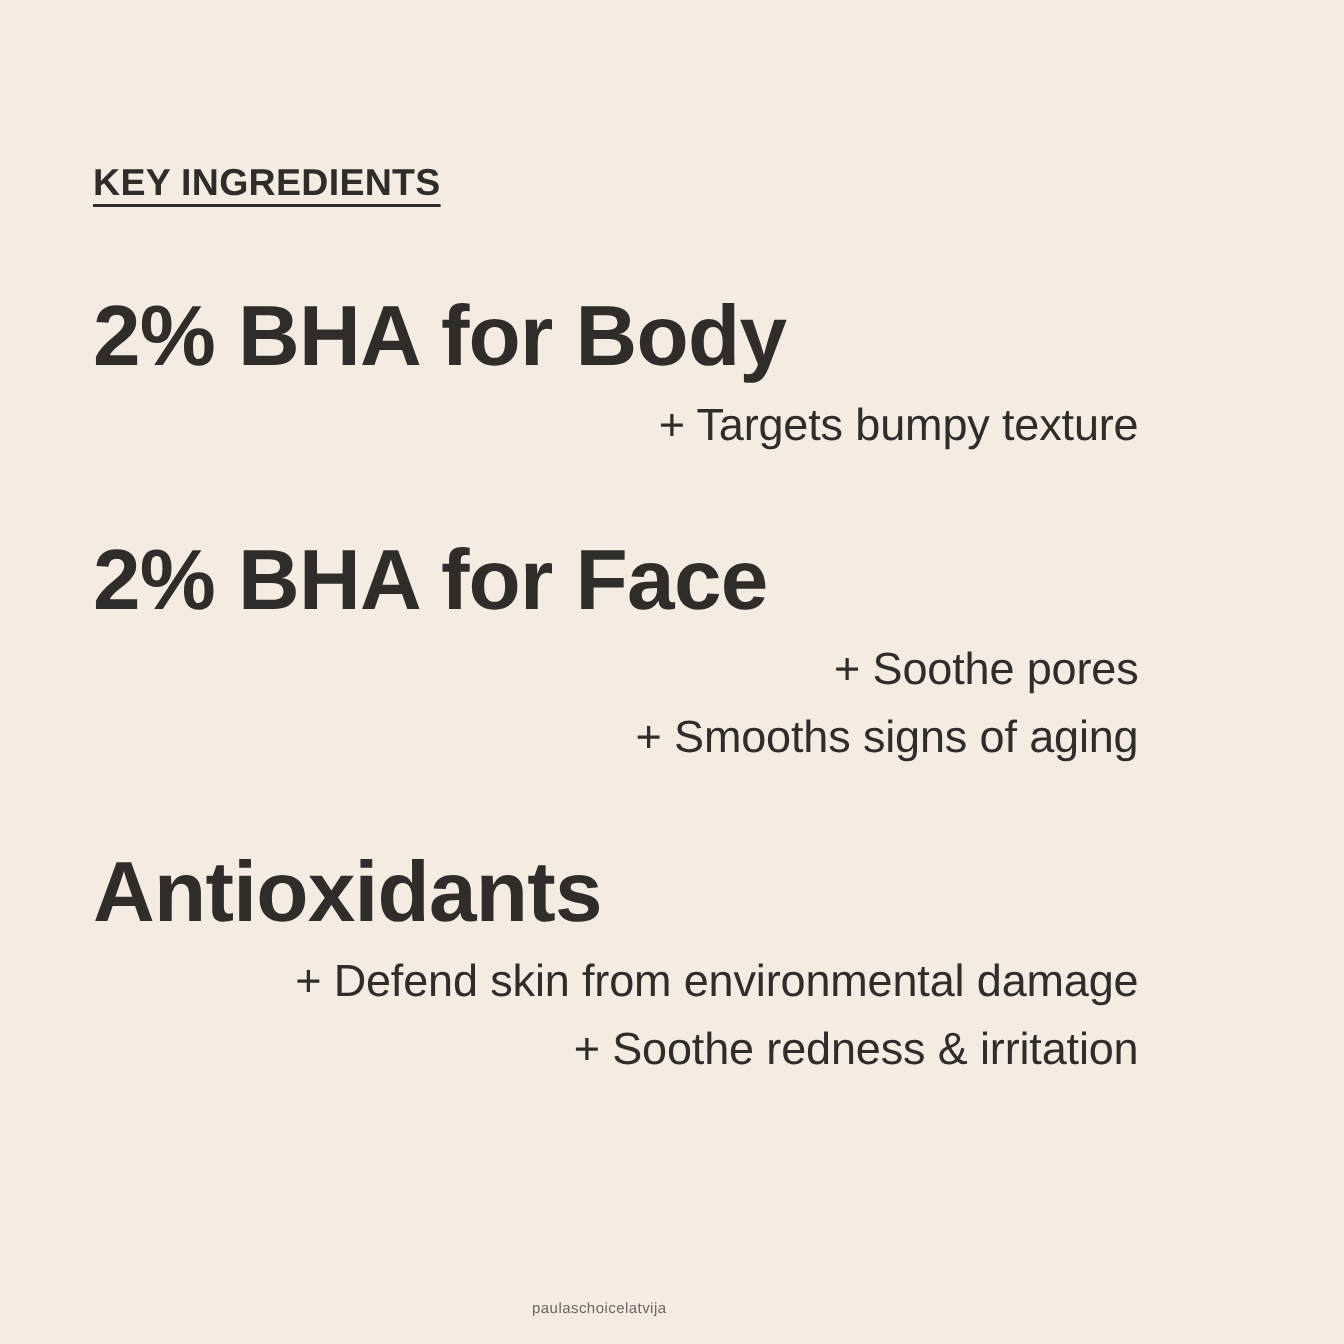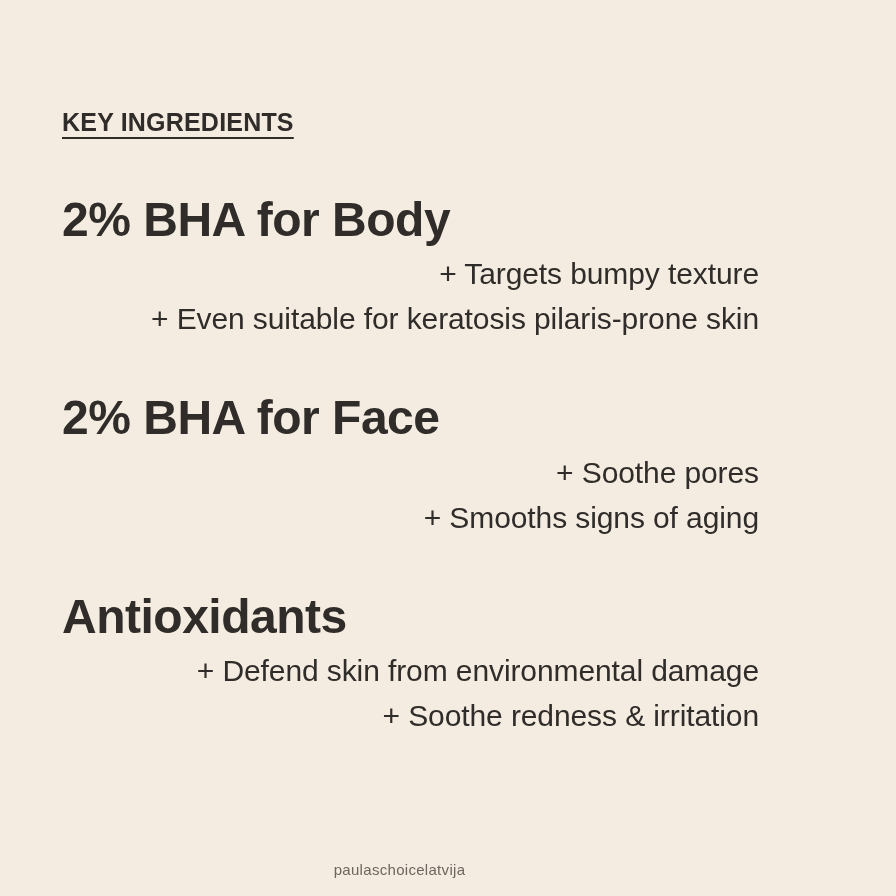--- a/index.html
+++ b/index.html
@@ -31,56 +31,55 @@
     margin: 0 0 58px 0;
     display: inline-block;
   }
   .section {
     margin-bottom: 52px;
   }
   .section:last-of-type {
     margin-bottom: 0;
   }
   .section-title {
-    font-size: 48px;
+    font-size: 57px;
     font-weight: bold;
     letter-spacing: -0.5px;
     line-height: 1.05;
     margin: 0 0 6px 0;
   }
   .bullet {
     font-size: 30px;
     line-height: 1.5;
     letter-spacing: -0.1px;
     margin: 0;
     white-space: nowrap;
     text-align: right;
   }
   .footer {
     position: absolute;
     left: 0;
     right: 0;
     bottom: 18px;
     text-align: center;
-    font-size: 15px;
+    font-size: 10px;
     color: #6d665e;
     letter-spacing: 0.3px;
   }
 </style>
 </head>
 <body>
 
 <div class="page">
 
   <div class="eyebrow">KEY INGREDIENTS</div>
 
   <div class="section">
     <h2 class="section-title">2% BHA for Body</h2>
     <p class="bullet">+ Targets bumpy texture</p>
-    <p class="bullet">+ Even suitable for keratosis pilaris-prone skin</p>
   </div>
 
   <div class="section">
     <h2 class="section-title">2% BHA for Face</h2>
     <p class="bullet">+ Soothe pores</p>
     <p class="bullet">+ Smooths signs of aging</p>
   </div>
 
   <div class="section">
     <h2 class="section-title">Antioxidants</h2>

